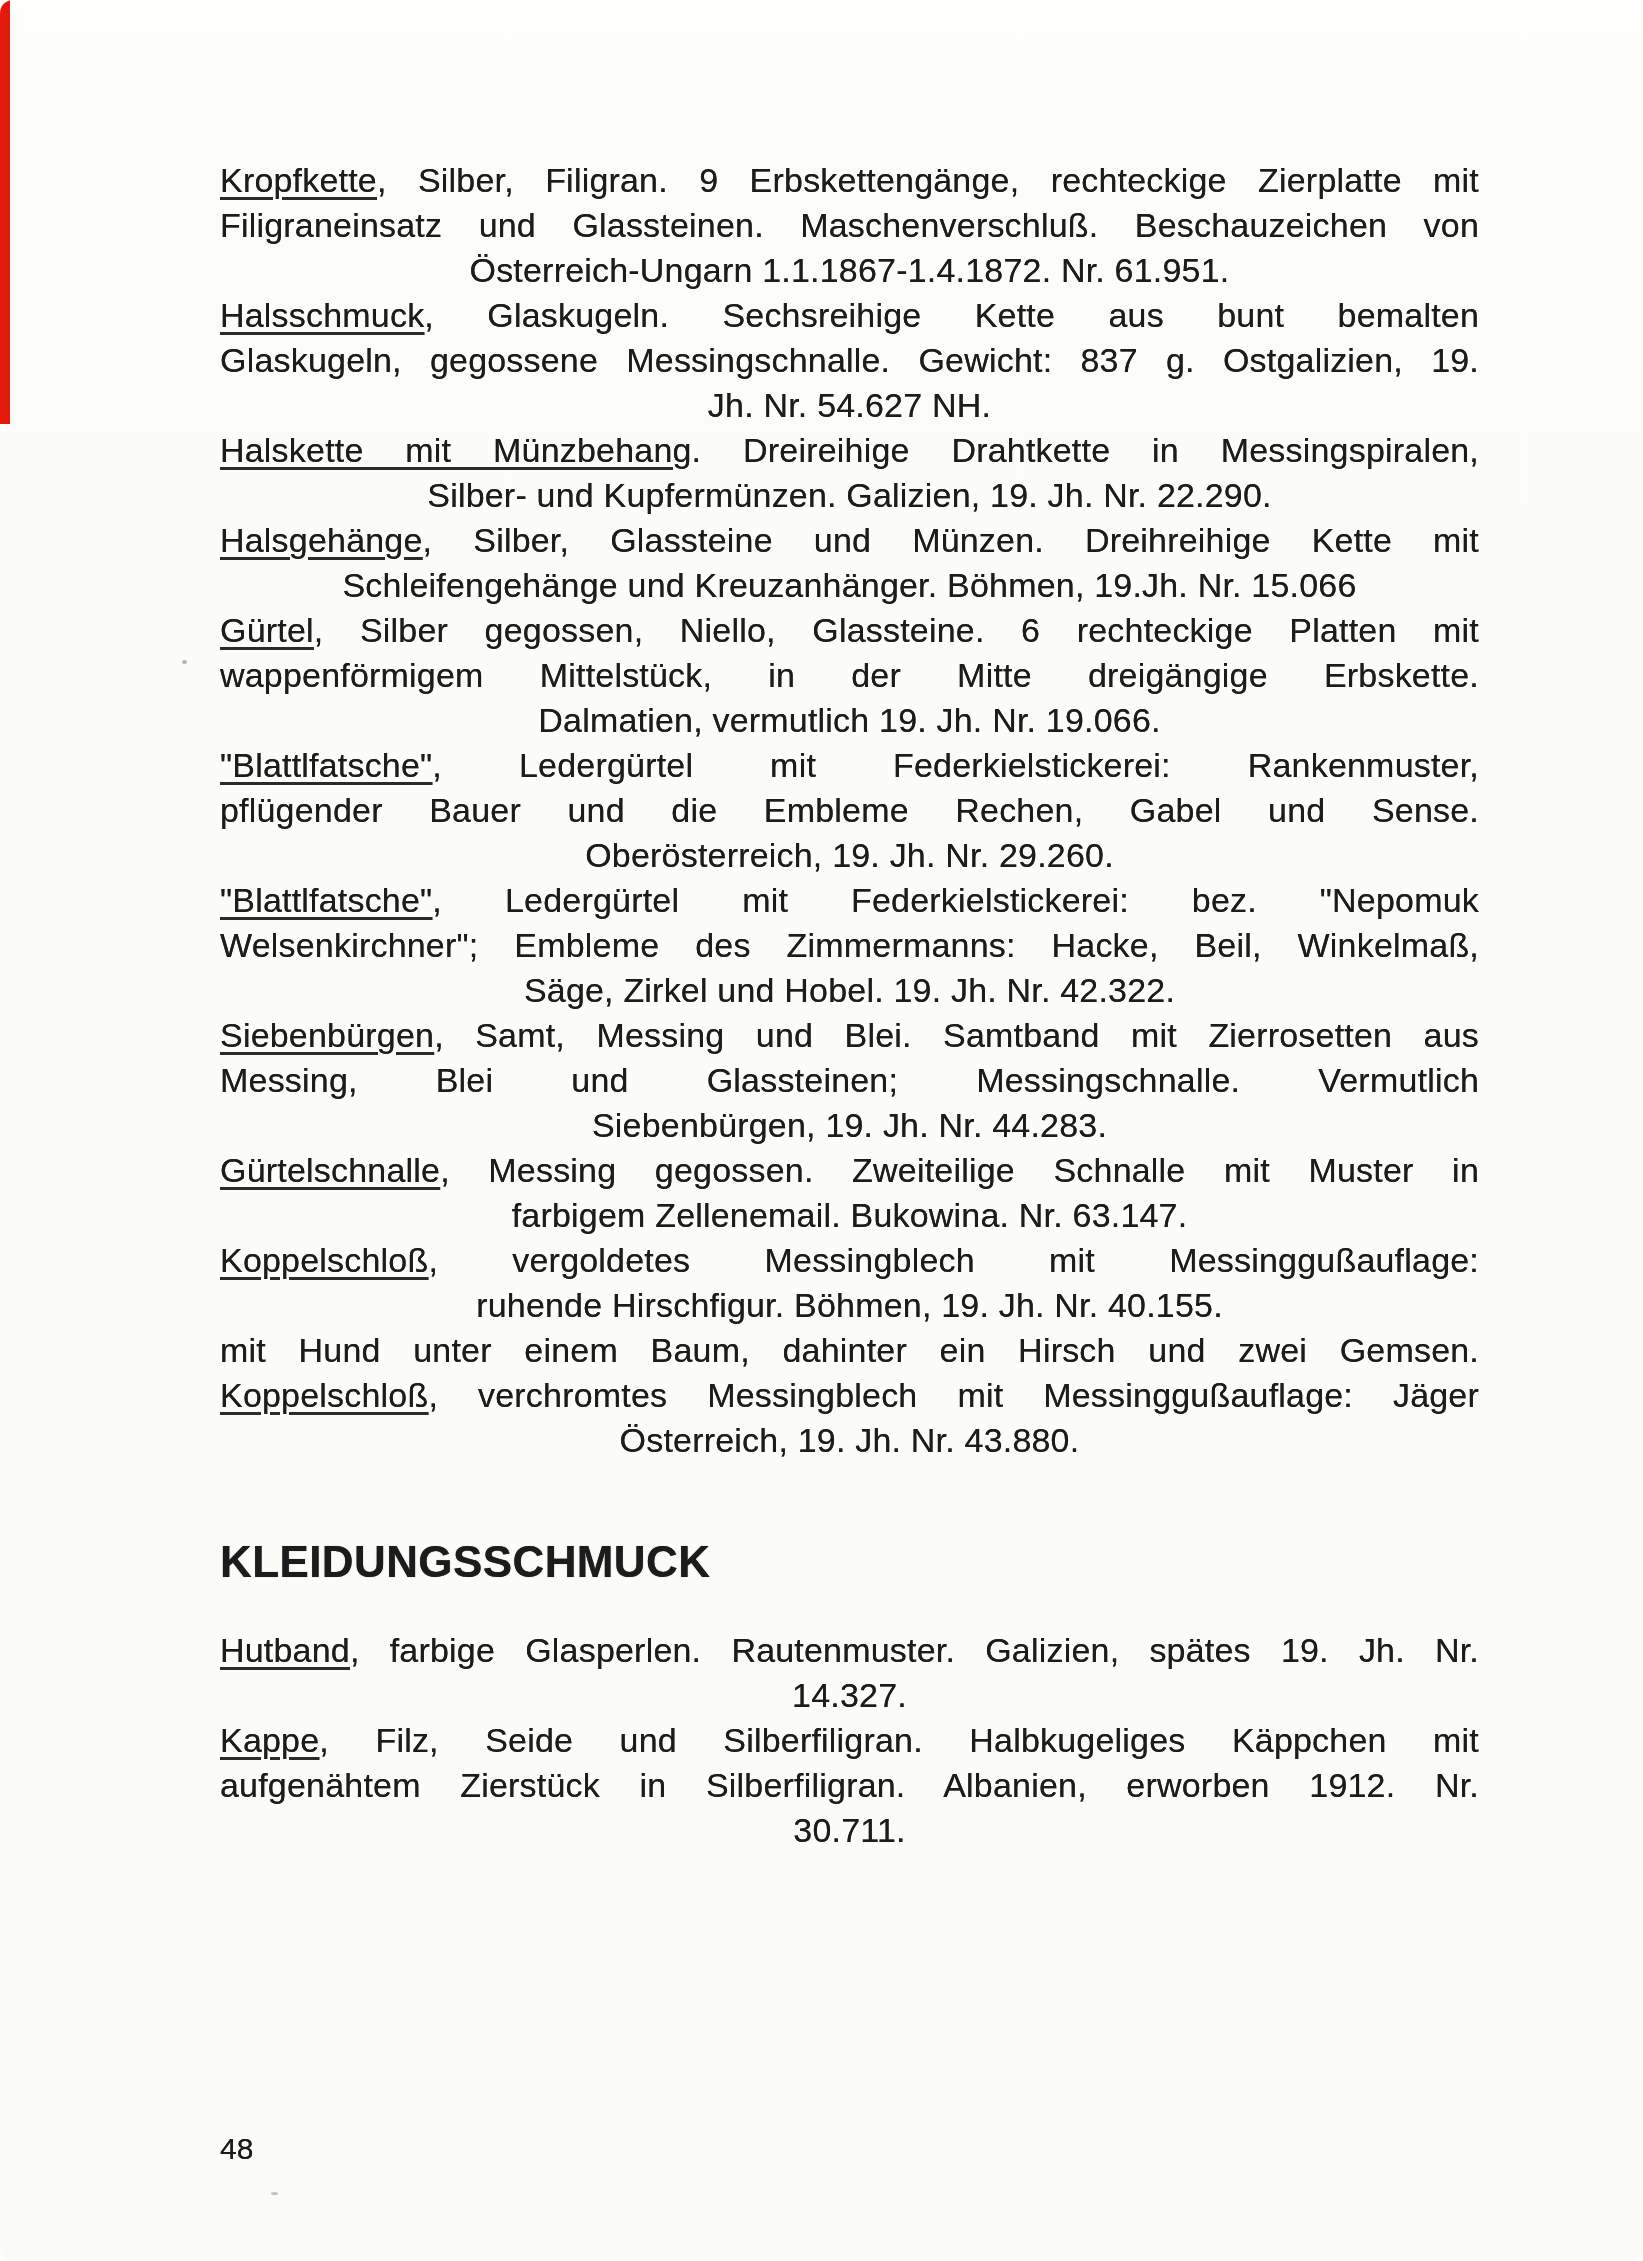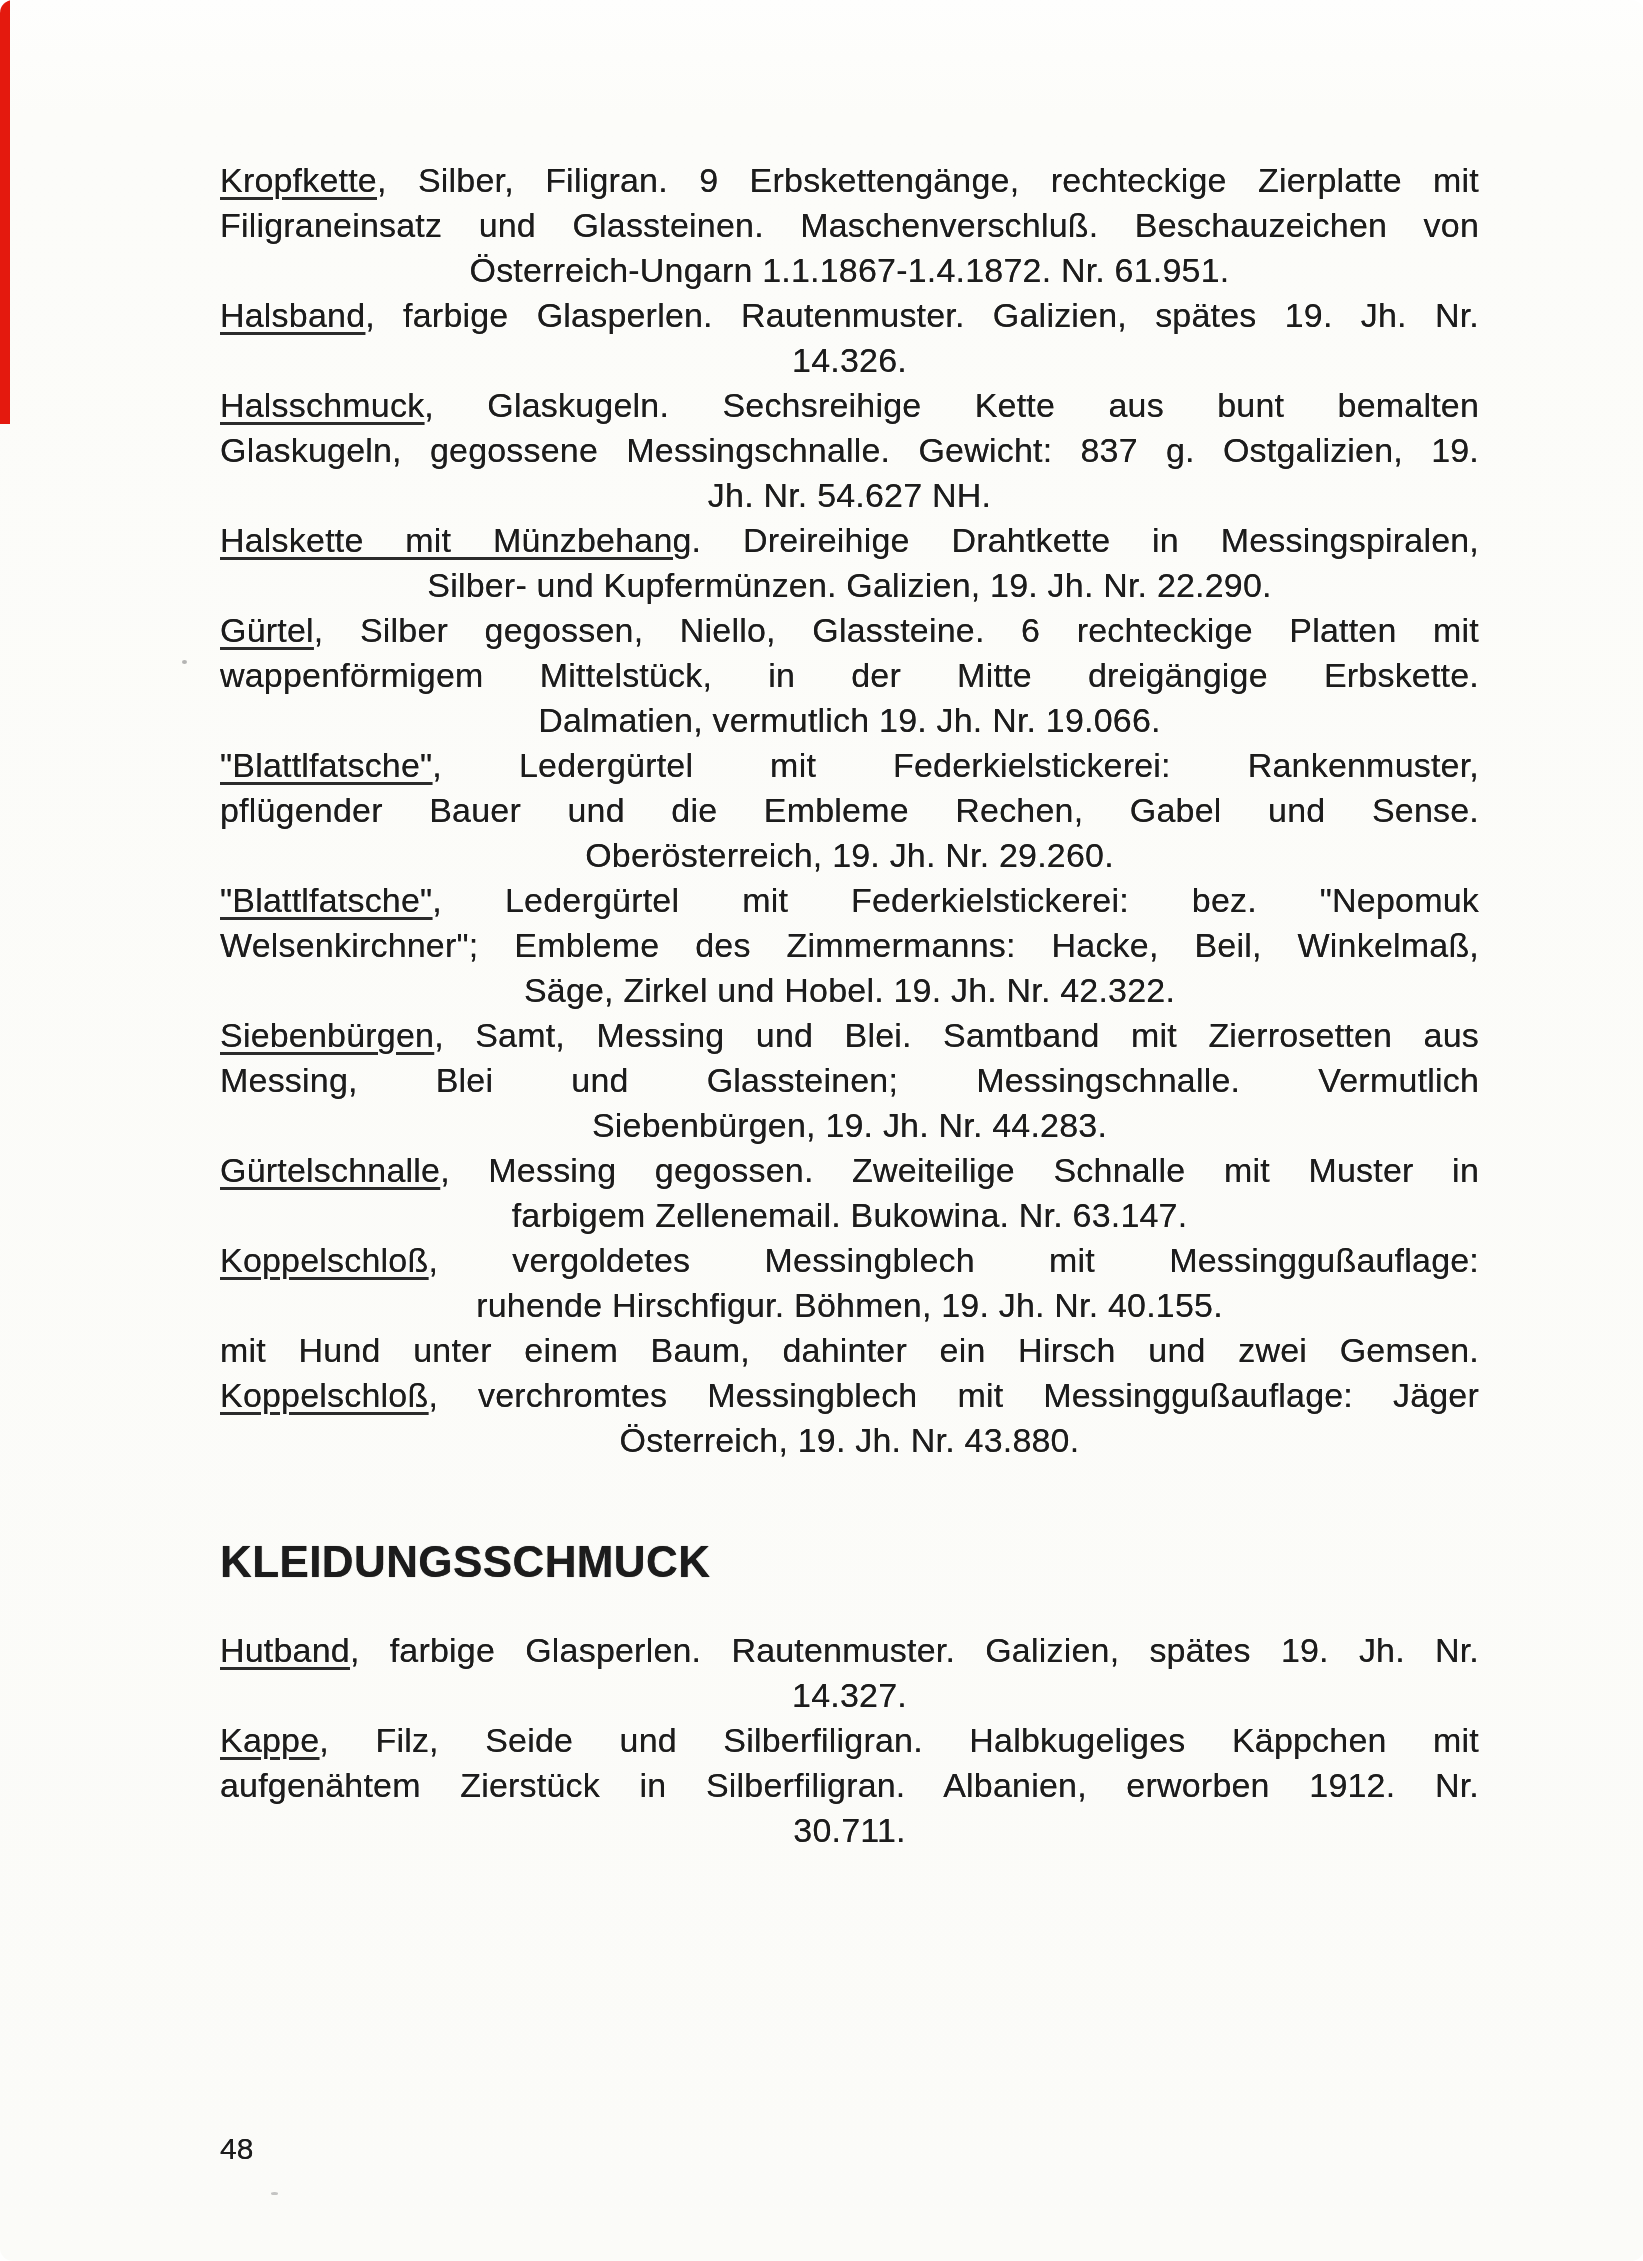--- a/index.html
+++ b/index.html
@@ -58,37 +58,37 @@
   <div class="speck speck-2"></div>
 
   <div class="content">
 
     <p class="entry">
       <span class="line j"><span class="term">Kropfkette</span><span>, Silber, Filigran. 9 Erbskettengänge, rechteckige Zierplatte mit</span></span>
       <span class="line j">Filigraneinsatz und Glassteinen. Maschenverschluß. Beschauzeichen von</span>
       <span class="line last">Österreich-Ungarn 1.1.1867-1.4.1872. Nr. 61.951.</span>
     </p>
 
-    <p class="entry">
-      <span class="line j"><span class="term">Halsband</span><span>, farbige Glasperlen. Rautenmuster. Galizien, spätes 19. Jh. Nr.</span></span>
-      <span class="line last">14.326.</span>
-    </p>
 
 
     <p class="entry">
       <span class="line j"><span class="term">Halsschmuck</span><span>, Glaskugeln. Sechsreihige Kette aus bunt bemalten</span></span>
       <span class="line j">Glaskugeln, gegossene Messingschnalle. Gewicht: 837 g. Ostgalizien, 19.</span>
       <span class="line last">Jh. Nr. 54.627 NH.</span>
     </p>
 
     <p class="entry">
       <span class="line j"><span class="term">Halskette mit Münzbehang</span><span>. Dreireihige Drahtkette in Messingspiralen,</span></span>
       <span class="line last">Silber- und Kupfermünzen. Galizien, 19. Jh. Nr. 22.290.</span>
     </p>
 
+    <p class="entry">
+      <span class="line j"><span class="term">Halsgehänge</span><span>, Silber, Glassteine und Münzen. Dreihreihige Kette mit</span></span>
+      <span class="line last">Schleifengehänge und Kreuzanhänger. Böhmen, 19.Jh. Nr. 15.066</span>
+    </p>
 
     <p class="entry">
       <span class="line j"><span class="term">Gürtel</span><span>, Silber gegossen, Niello, Glassteine. 6 rechteckige Platten mit</span></span>
       <span class="line j">wappenförmigem Mittelstück, in der Mitte dreigängige Erbskette.</span>
       <span class="line last">Dalmatien, vermutlich 19. Jh. Nr. 19.066.</span>
     </p>
 
     <p class="entry">
       <span class="line j"><span class="term">"Blattlfatsche"</span><span>, Ledergürtel mit Federkielstickerei: Rankenmuster,</span></span>
       <span class="line j">pflügender Bauer und die Embleme Rechen, Gabel und Sense.</span>

